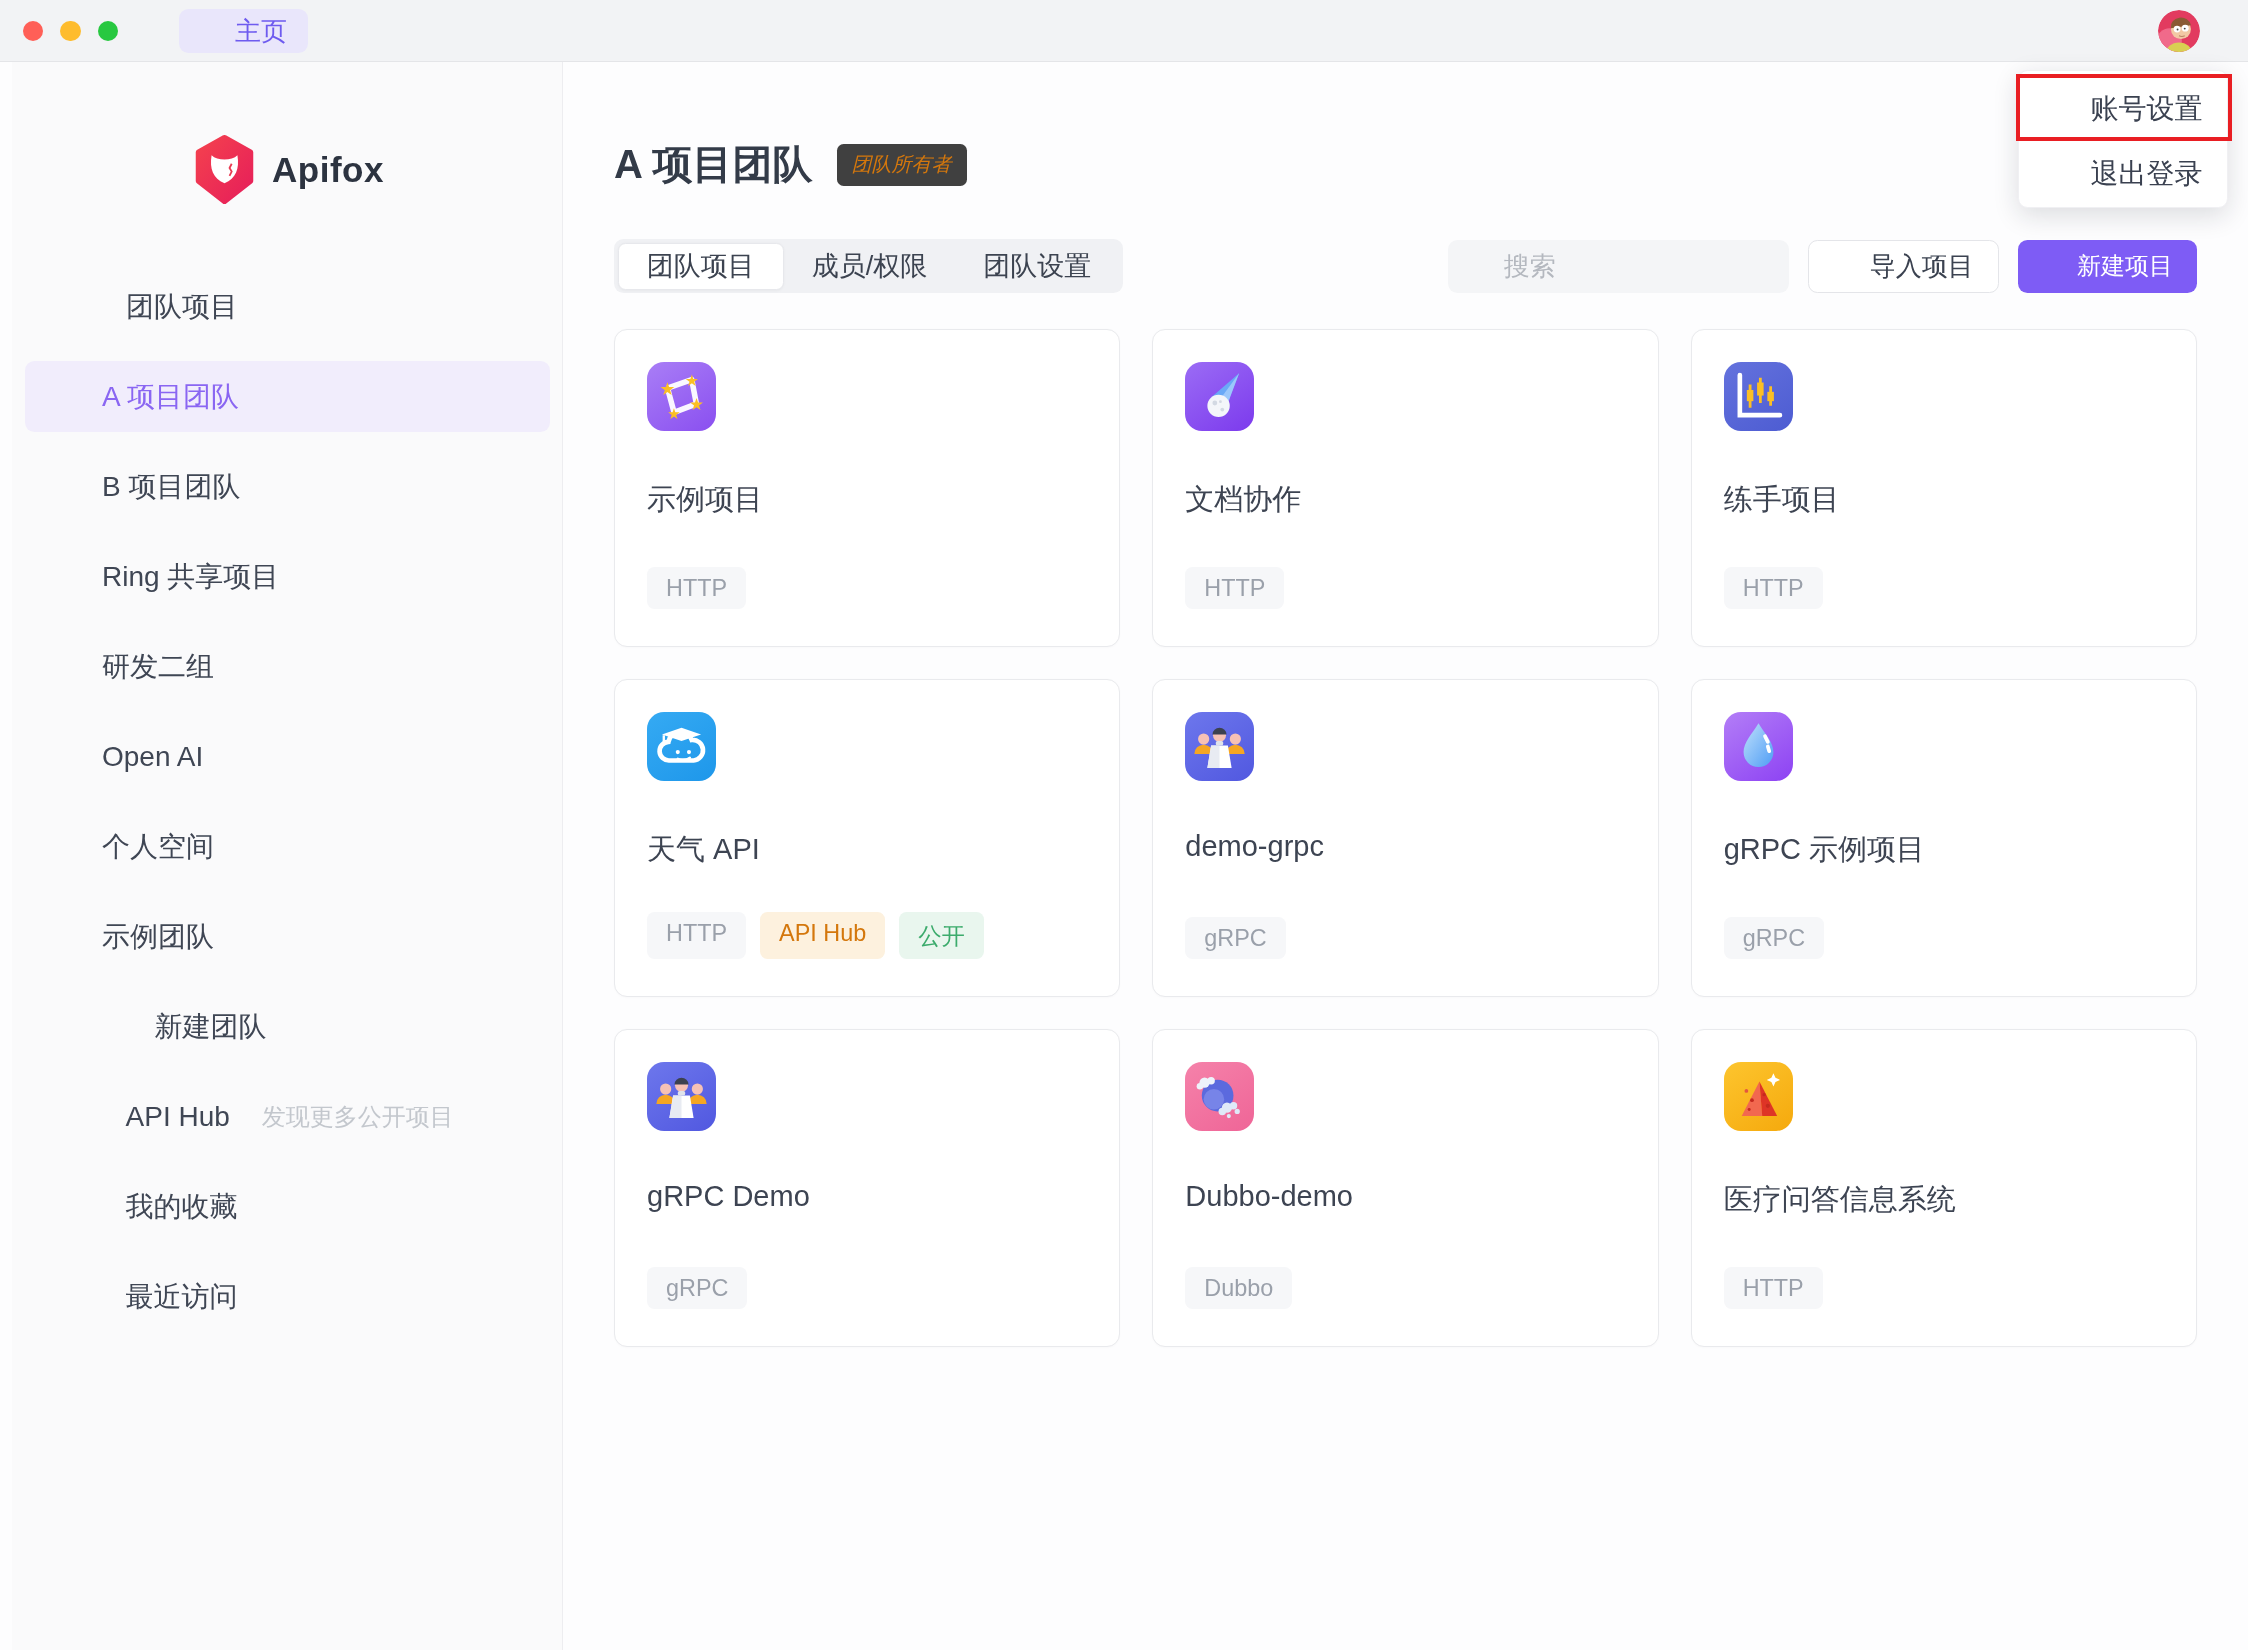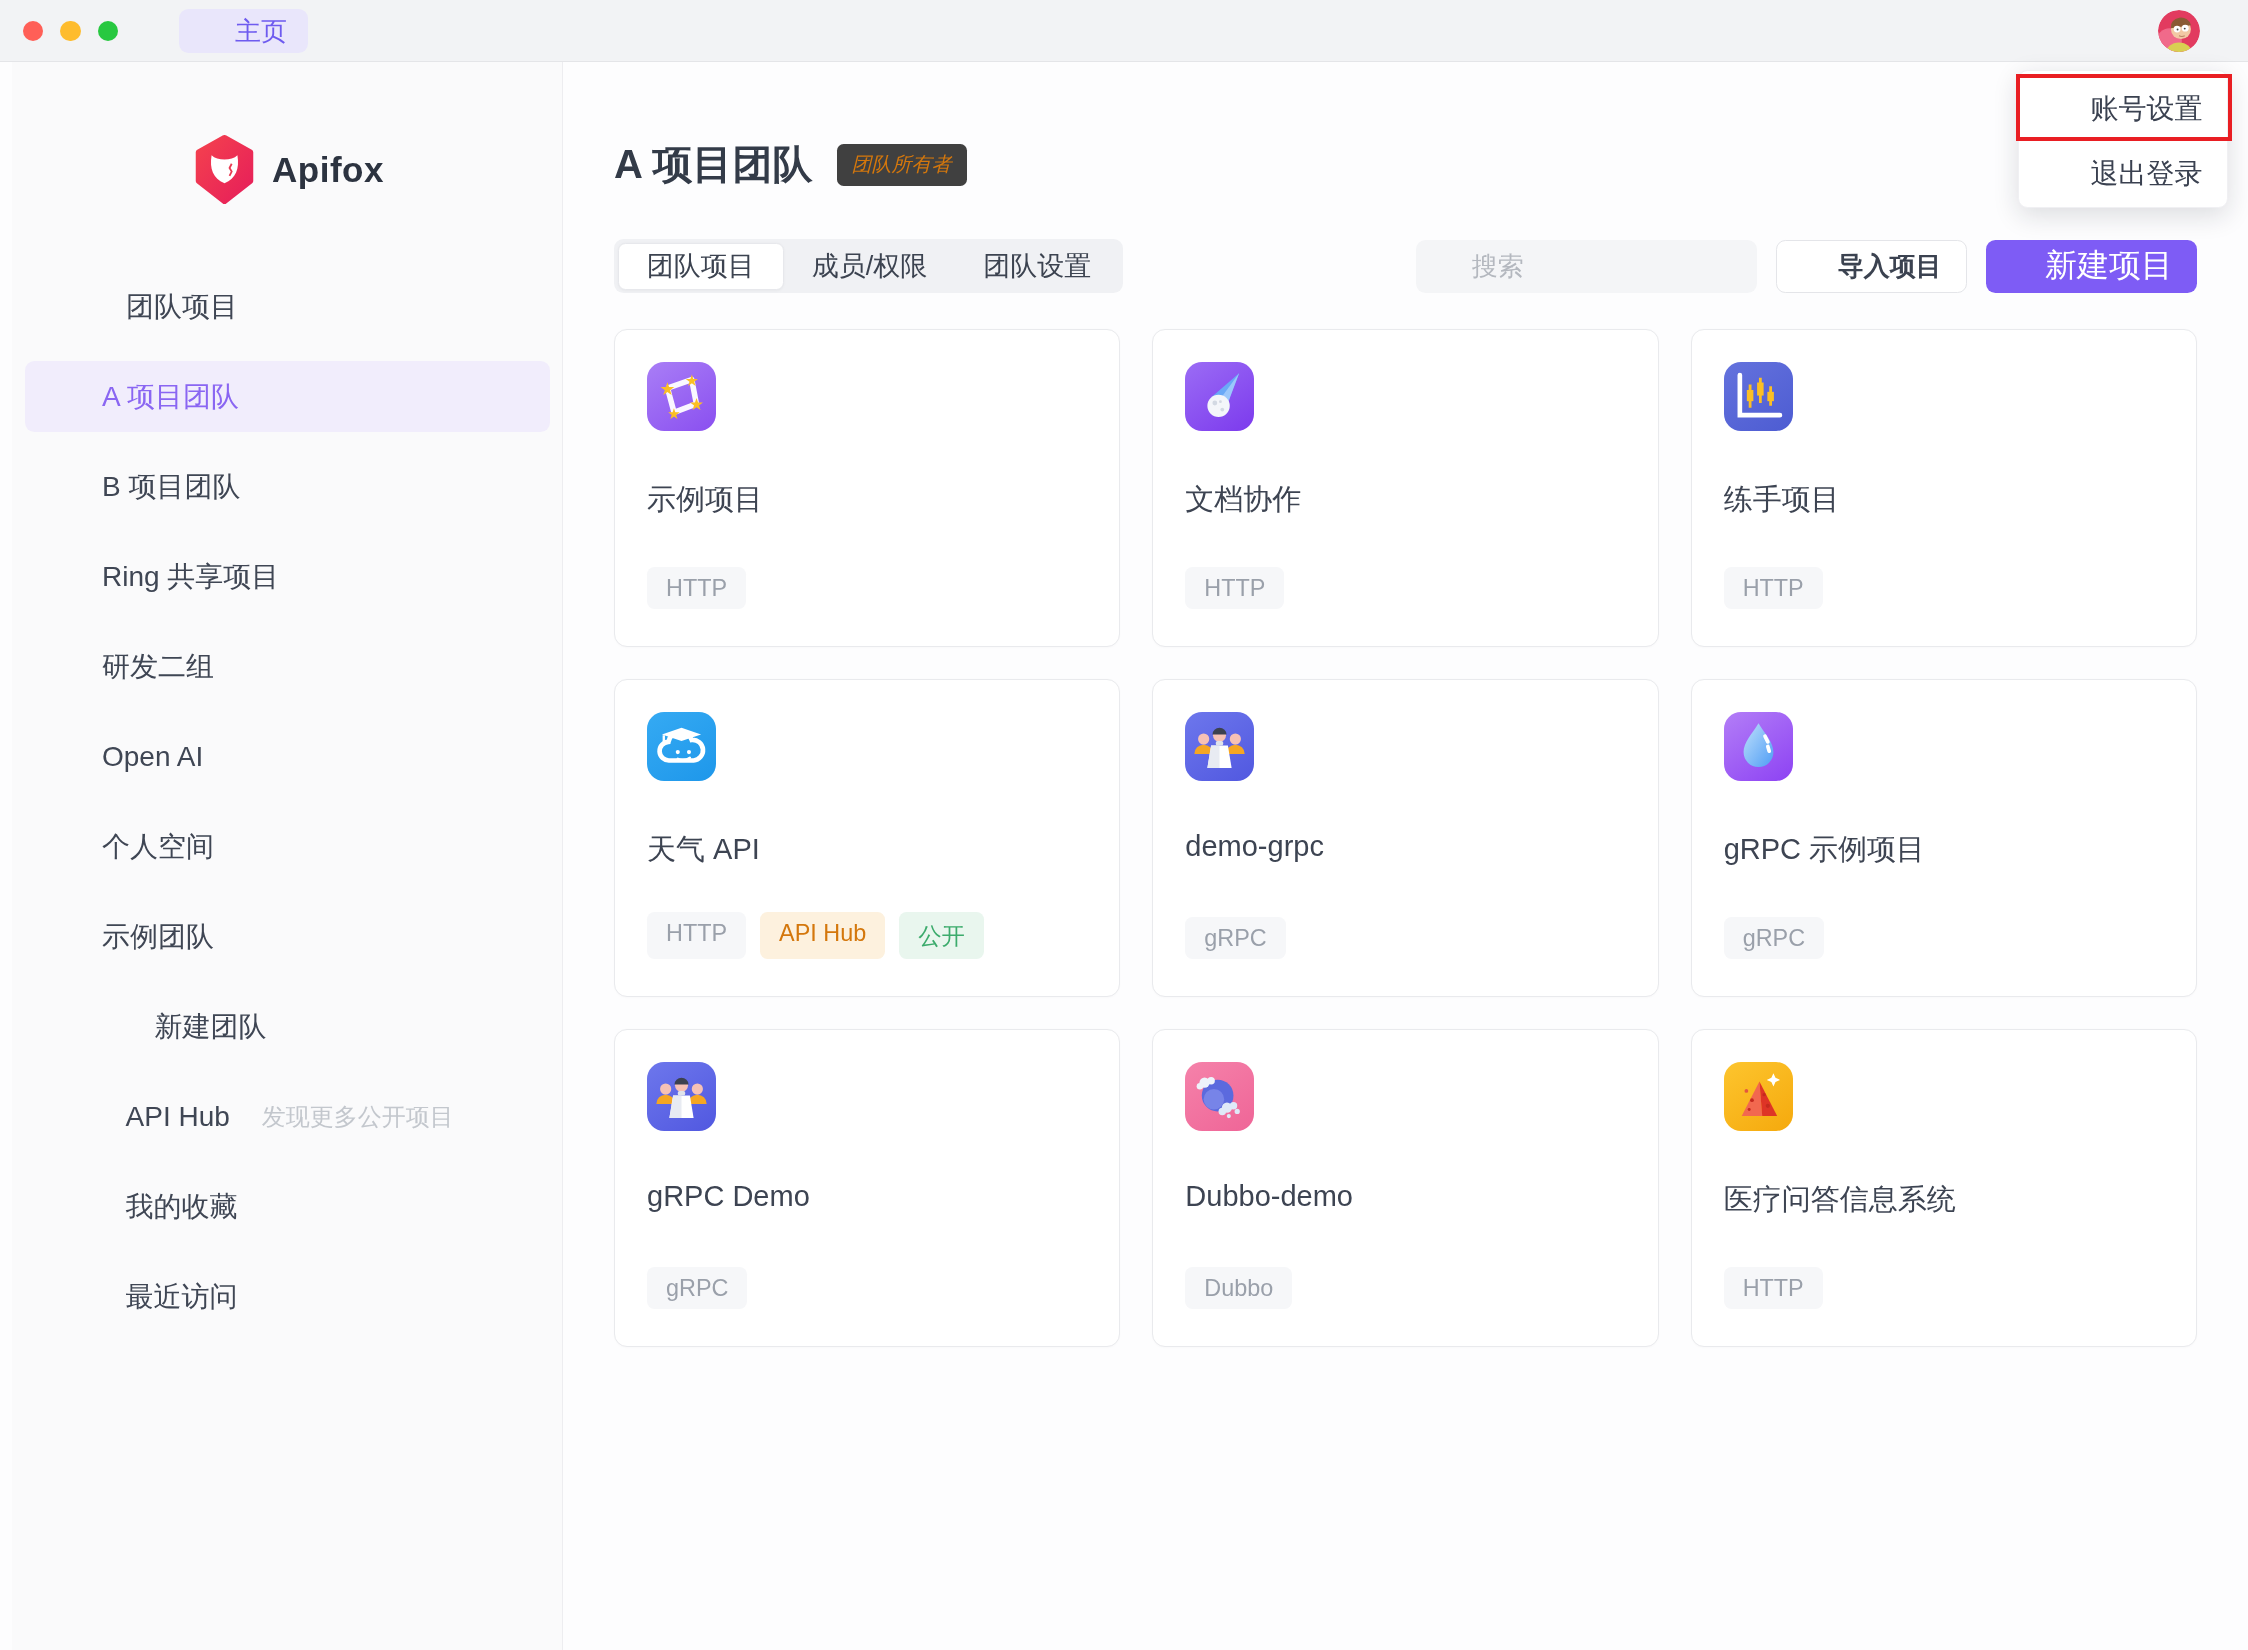--- a/index.html
+++ b/index.html
@@ -65,24 +65,24 @@
     border-radius:7.5px; cursor:pointer; display:flex; align-items:center; }
   .tab.active { background:#fff; border:0.9px solid #e7e8ec; box-shadow:0 0.9px 2.8px rgba(0,0,0,.04); }
   .toolbar-right { margin-left:auto; display:flex; gap:19px; }
   .search-box { width:341px; height:53px; background:#f4f5f7; border-radius:9.4px;
     display:flex; align-items:center; padding:0 17px; gap:11.2px; }
   .search-box svg { width:28px; height:28px; stroke:#8b9098; flex:0 0 auto; }
   .search-box input { border:none; background:transparent; outline:none; font-size:26px;
     color:#3c4350; width:100%; font-family:inherit; }
   .search-box input::placeholder { color:#b4b8bf; }
   .btn-import { height:53px; padding:0 24px; background:#fff; border:0.9px solid #e4e5e9;
-    border-radius:9.4px; font-size:26px; color:#3b4250; display:flex; align-items:center; gap:11.2px; cursor:pointer;font-weight:bold; }
+    border-radius:9.4px; font-size:26px; color:#3b4250; display:flex; align-items:center; gap:11.2px; cursor:pointer; }
   .btn-import svg { width:26px; height:26px; stroke:#3b4250; }
   .btn-new { height:53px; padding:0 24px; background:#7e5cf5; border:none; border-radius:9.4px;
-    font-size:32px; color:#fff; display:flex; align-items:center; gap:11.2px; cursor:pointer; }
+    font-size:24px; color:#fff; display:flex; align-items:center; gap:11.2px; cursor:pointer; }
   .btn-new svg { width:24px; height:24px; stroke:#fff; }
 
   .grid { margin-top:36px; display:grid; grid-template-columns:repeat(3,1fr); gap:32px; }
   .card { background:#fff; border:0.9px solid #e9eaed; border-radius:13px; height:318px;
     padding:32px 34px 37px 32px; display:flex; flex-direction:column; cursor:pointer;
     box-shadow:0 0.9px 1.9px rgba(0,0,0,.02); }
   .proj-icon { width:69px; height:69px; border-radius:17px; overflow:hidden; position:relative; }
   .proj-icon svg { width:100%; height:100%; display:block; }
   .proj-name { margin-top:49px; font-size:29px; color:#3d4452; font-weight:500; }
   .tag-row { margin-top:auto; display:flex; gap:14px; }

